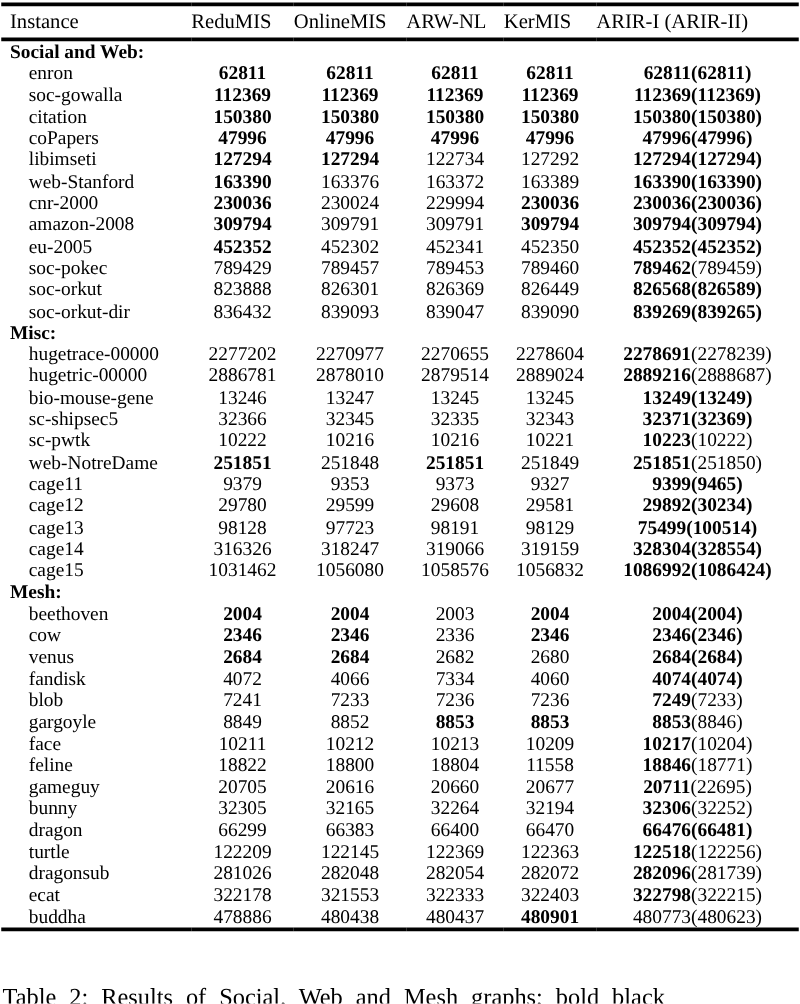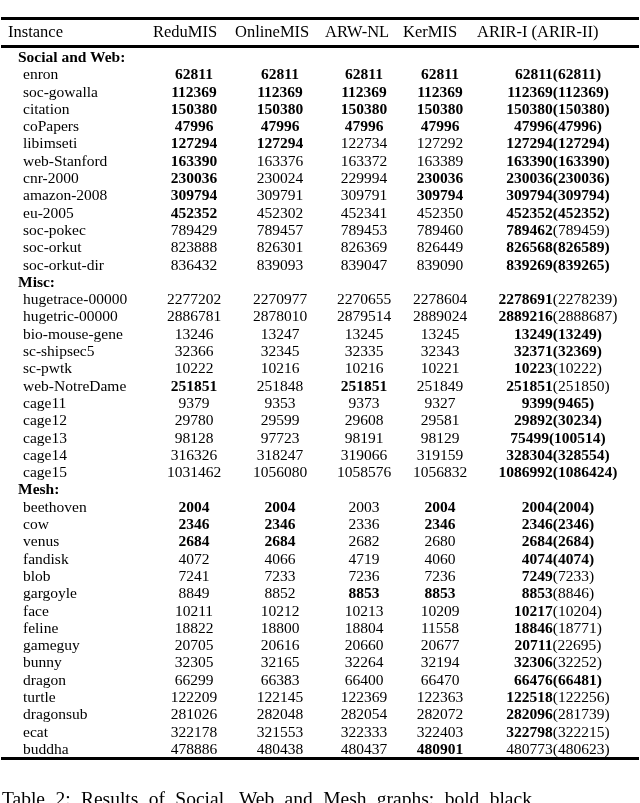--- a/index.html
+++ b/index.html
@@ -1,26 +1,26 @@
 <!DOCTYPE html>
 <html><head>
 <meta charset="utf-8">
 <style>
   html,body{margin:0;padding:0;background:#ffffff;}
   .page{position:relative;width:640px;height:803px;overflow:hidden;background:#ffffff;color:#000;
         font-family:"Liberation Serif","DejaVu Serif",serif;}
-  table.results{position:absolute;top:17px;left:1px;width:638px;border-collapse:collapse;table-layout:fixed;
+  table.results{position:absolute;top:2px;left:1px;width:638px;border-collapse:collapse;table-layout:fixed;
         border-top:3px solid #000;border-bottom:3px solid #000;}
   table.results thead th{font-weight:normal;font-size:16.5px;line-height:18px;padding:3px 0 4px 0;
         border-bottom:3px solid #000;white-space:nowrap;text-align:left;overflow:hidden;}
   table.results thead th.inst-h{text-align:left;padding-left:7px;}
   table.results tbody td{font-size:15.5px;line-height:17.3px;height:17.3px;padding:0;margin:0;
         white-space:nowrap;text-align:center;overflow:hidden;vertical-align:middle;}
   table.results td.inst{text-align:left;padding-left:22px;}
-  table.results tr.section-row td{font-weight:bold;text-align:left;padding-left:17px;font-size:15.5px;}
+  table.results tr.section-row td{font-weight:bold;text-align:left;padding-left:7px;font-size:15.5px;}
   .b{font-weight:bold;}
   .caption{position:absolute;top:787px;left:2px;width:660px;font-size:19.5px;line-height:23px;
         word-spacing:5.5px;white-space:nowrap;overflow:hidden;}
 </style>
 </head>
 <body>
 
 <div class="page">
 
   <table class="results">
@@ -257,21 +257,21 @@
           <td class="b">2684</td>
           <td class="b">2684</td>
           <td>2682</td>
           <td>2680</td>
           <td class="arir"><span class="b">2684</span><span class="b">(2684)</span></td>
         </tr>
         <tr>
           <td class="inst">fandisk</td>
           <td>4072</td>
           <td>4066</td>
-          <td>4719</td>
+          <td>7334</td>
           <td>4060</td>
           <td class="arir"><span class="b">4074</span><span class="b">(4074)</span></td>
         </tr>
         <tr>
           <td class="inst">blob</td>
           <td>7241</td>
           <td>7233</td>
           <td>7236</td>
           <td>7236</td>
           <td class="arir"><span class="b">7249</span><span>(7233)</span></td>

